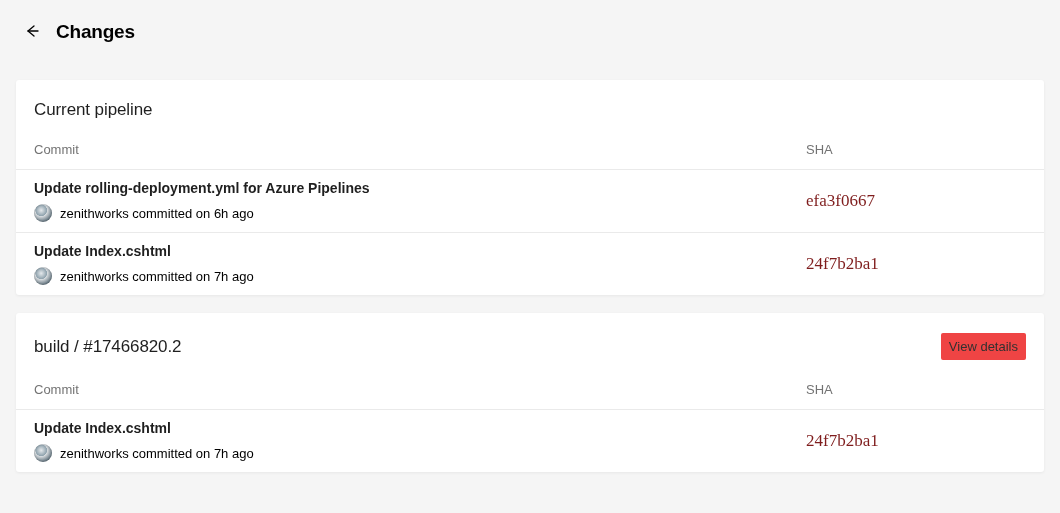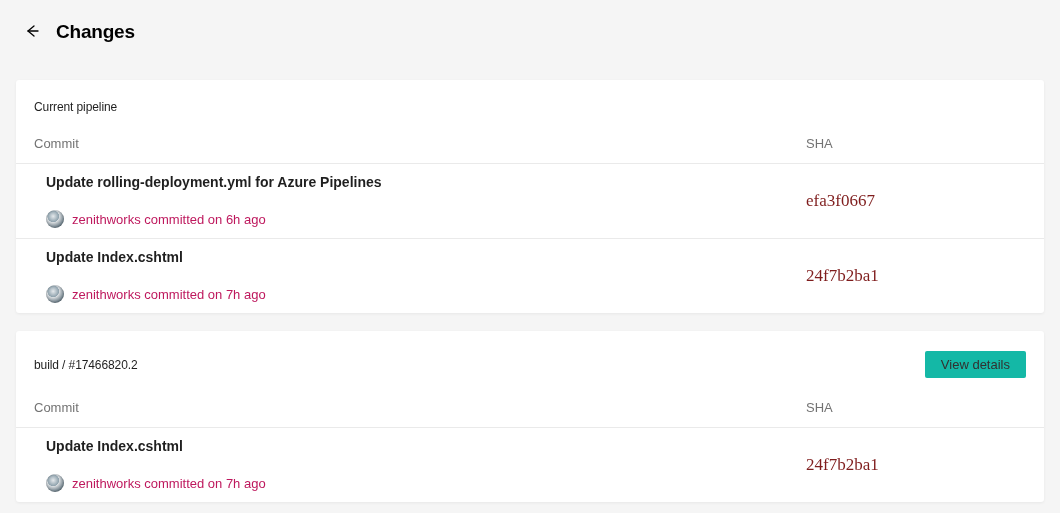--- a/index.html
+++ b/index.html
@@ -38,51 +38,51 @@
       margin: 18px 16px 0 16px;
       border-radius: 3px;
       box-shadow: 0 1px 3px rgba(0,0,0,0.06);
     }
     .card-header {
       display: flex;
       align-items: center;
       padding: 20px 18px 8px 18px;
     }
     .card-title {
-      font-size: 12px;
+      font-size: 17px;
       font-weight: 400;
       color: #1f1f1f;
       letter-spacing: -0.1px;
       flex: 1;
     }
     .view-details-btn {
-      background: #14b8a6;
+      background: #ef4444;
       border: none;
-      padding: 6px 16px;
+      padding: 6px 8px;
       font-size: 13px;
       color: #323130;
       cursor: pointer;
       font-family: inherit;
       border-radius: 2px;
     }
     .list-header {
       display: flex;
       padding: 14px 18px 12px 18px;
       color: #737373;
       font-size: 13px;
     }
     .list-header .col-commit { flex: 1; }
     .list-header .col-sha { width: 220px; }
     .row {
       display: flex;
       align-items: center;
       padding: 10px 18px 10px 18px;
       border-top: 1px solid #eaeaea;
     }
-    .row .col-commit { flex: 1; display: flex; flex-direction: column; gap: 20px; margin-left: 12px; }
+    .row .col-commit { flex: 1; display: flex; flex-direction: column; gap: 8px; }
     .row .col-sha { width: 220px; font-size: 17px; color: #7f1d1d; font-family: Liberation Serif, serif; }
     .commit-msg {
       font-size: 14px;
       font-weight: 600;
       color: #1f1f1f;
     }
     .commit-meta {
       display: flex;
       align-items: center;
       gap: 8px;
@@ -90,21 +90,21 @@
     .avatar {
       width: 18px;
       height: 18px;
       border-radius: 50%;
       background: radial-gradient(circle at 40% 35%, #e5e9ec 0%, #8fa2ad 35%, #d9dde0 38%, #6c7c86 70%, #3d4a53 100%);
       box-shadow: inset 0 0 2px rgba(0,0,0,0.25);
       flex-shrink: 0;
     }
     .commit-byline {
       font-size: 13px;
-      color: #be185d;
+      color: #000000;
     }
   </style>
 </head>
 <body>
 
 <div class="header">
   <div class="back-btn">
     <span>
       <svg viewBox="0 0 16 16" fill="none" stroke="#000" stroke-width="1.3">
         <path d="M10 3 L4 8 L10 13" stroke-linecap="round" stroke-linejoin="round"></path>

